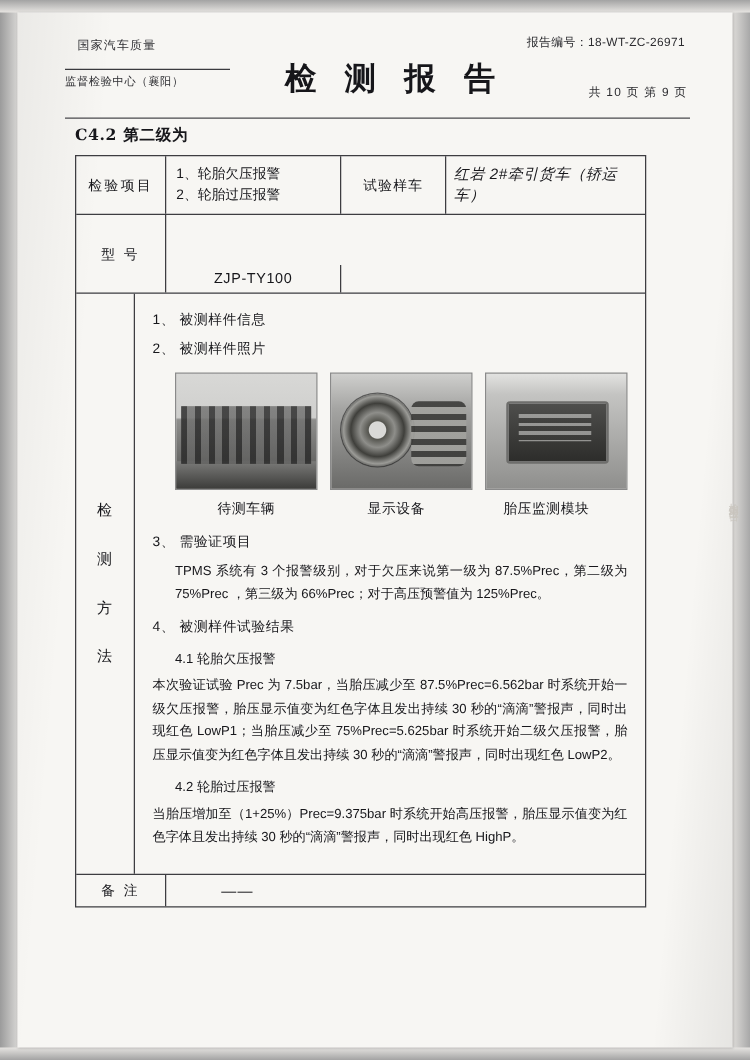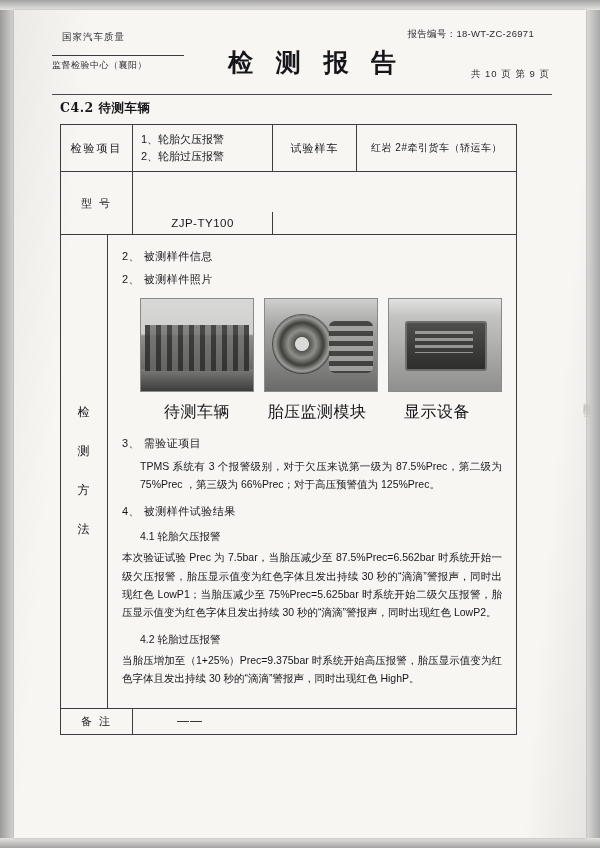--- a/index.html
+++ b/index.html
@@ -83,21 +83,21 @@
     left: 176px;
     top: 22px;
     font-family: "DejaVu Serif", serif;
     font-size: 25px;
     font-weight: bold;
     letter-spacing: 7px;
     color: #16161a;
   }
   .report-no {
     position: absolute;
-    right: 18px;
+    right: 4px;
     top: 4px;
     font-size: 9.5px;
     color: #2c2c30;
     letter-spacing: 0.3px;
   }
   .page-no {
     position: absolute;
     right: 2px;
     top: 44px;
     font-size: 9.5px;
@@ -165,21 +165,22 @@
   }
   .c-sample-label {
     width: 84px;
     justify-content: center;
     letter-spacing: 1px;
   }
   .c-sample-val {
     flex: 1;
     justify-content: center;
     letter-spacing: 0.5px;
-    font-size: 10px;
+    font-size: 12px;
+    font-style: italic;
   }
   .c-model-val {
     width: 140px;
     justify-content: center;
     font-size: 11.5px;
     letter-spacing: 0.5px;
     margin-top: 40px;
   }
   .c-model-rest {
     flex: 1;
@@ -292,21 +293,21 @@
   .ph3:after {
     content: "";
     position: absolute;
     left: 26px; top: 32px; width: 58px; height: 22px;
     background: repeating-linear-gradient(180deg, rgba(220,220,218,0.55) 0 3px, rgba(60,60,58,0.35) 3px 7px);
   }
   .photo-captions {
     display: flex;
     gap: 6px;
     margin: 6px 0 8px 18px;
-    font-size: 16px;
+    font-size: 11px;
   }
   .cap {
     width: 114px;
     text-align: center;
     letter-spacing: 0.5px;
   }
 
   .c-remark-label {
     width: 72px;
     justify-content: center;
@@ -371,21 +372,21 @@
       <div class="stamp-line1">国家汽车质量</div>
       <div class="stamp-rule"></div>
       <div class="stamp-line2">监督检验中心（襄阳）</div>
     </div>
     <div class="report-title">检 测 报 告</div>
     <div class="report-no">报告编号：18-WT-ZC-26971</div>
     <div class="page-no">共 10 页   第 9 页</div>
   </div>
   <div class="header-rule"></div>
 
-  <div class="section-title">C4.2 待测车辆</div>
+  <div class="section-title">C4.2 第二级为</div>
 
   <div class="table">
 
     <div class="row">
       <div class="cell c-label">检验项目</div>
       <div class="cell c-items">
         <div>1、轮胎欠压报警</div>
         <div>2、轮胎过压报警</div>
       </div>
       <div class="cell c-sample-label">试验样车</div>
@@ -400,32 +401,32 @@
 
     <div class="row">
       <div class="vert-label">
         <span>检</span>
         <span>测</span>
         <span>方</span>
         <span>法</span>
       </div>
       <div class="body-cell">
 
-        <div class="num-head">2、 被测样件信息</div>
+        <div class="num-head">1、 被测样件信息</div>
 
         <div class="num-head">2、 被测样件照片</div>
         <div class="photos">
           <div class="photo ph1"></div>
           <div class="photo ph2"></div>
           <div class="photo ph3"></div>
         </div>
         <div class="photo-captions">
           <div class="cap">待测车辆</div>
+          <div class="cap">显示设备</div>
           <div class="cap">胎压监测模块</div>
-          <div class="cap">显示设备</div>
         </div>
 
         <div class="num-head">3、 需验证项目</div>
         <div class="para indent">TPMS 系统有 3 个报警级别，对于欠压来说第一级为 87.5%Prec，第二级为 75%Prec ，第三级为 66%Prec；对于高压预警值为 125%Prec。</div>
 
         <div class="num-head">4、 被测样件试验结果</div>
 
         <div class="sub-head">4.1 轮胎欠压报警</div>
         <div class="para">本次验证试验 Prec 为 7.5bar，当胎压减少至 87.5%Prec=6.562bar 时系统开始一级欠压报警，胎压显示值变为红色字体且发出持续 30 秒的“滴滴”警报声，同时出现红色 LowP1；当胎压减少至 75%Prec=5.625bar 时系统开始二级欠压报警，胎压显示值变为红色字体且发出持续 30 秒的“滴滴”警报声，同时出现红色 LowP2。</div>
 

